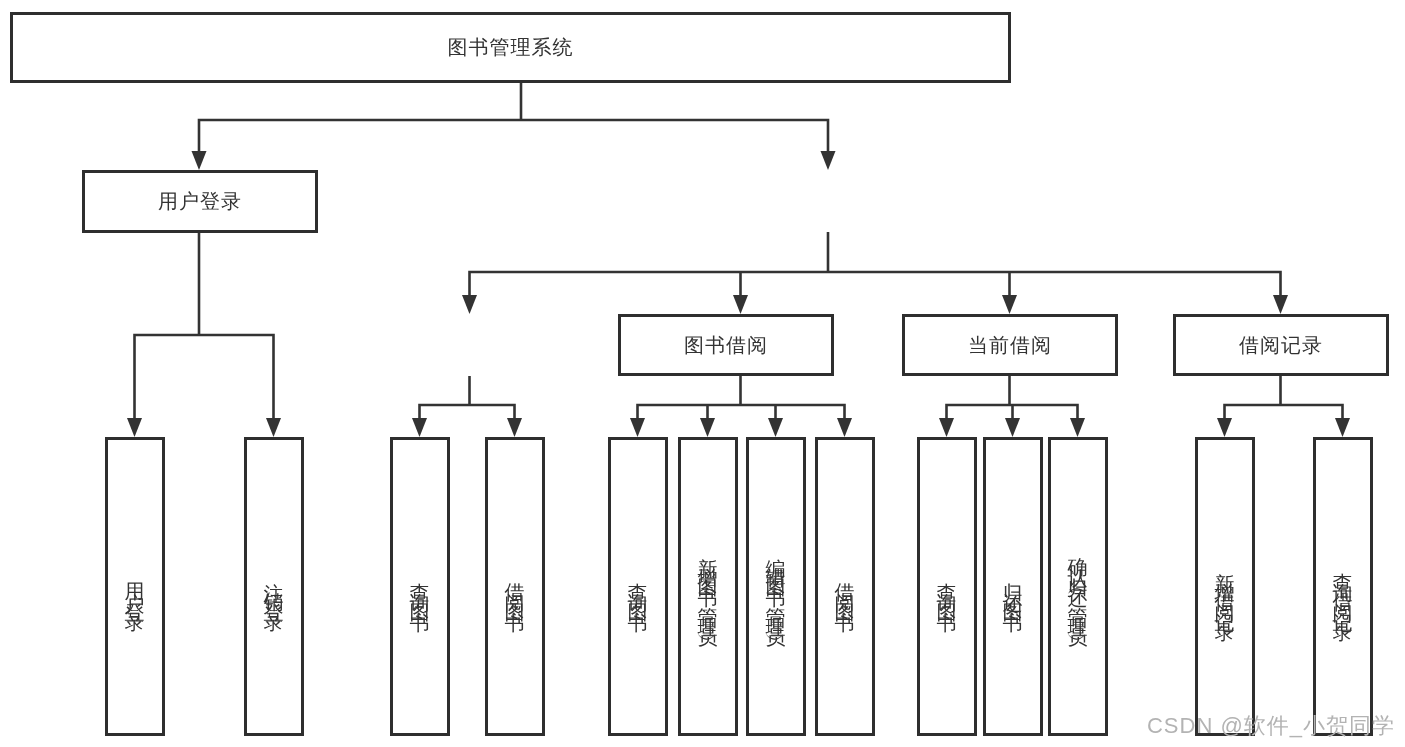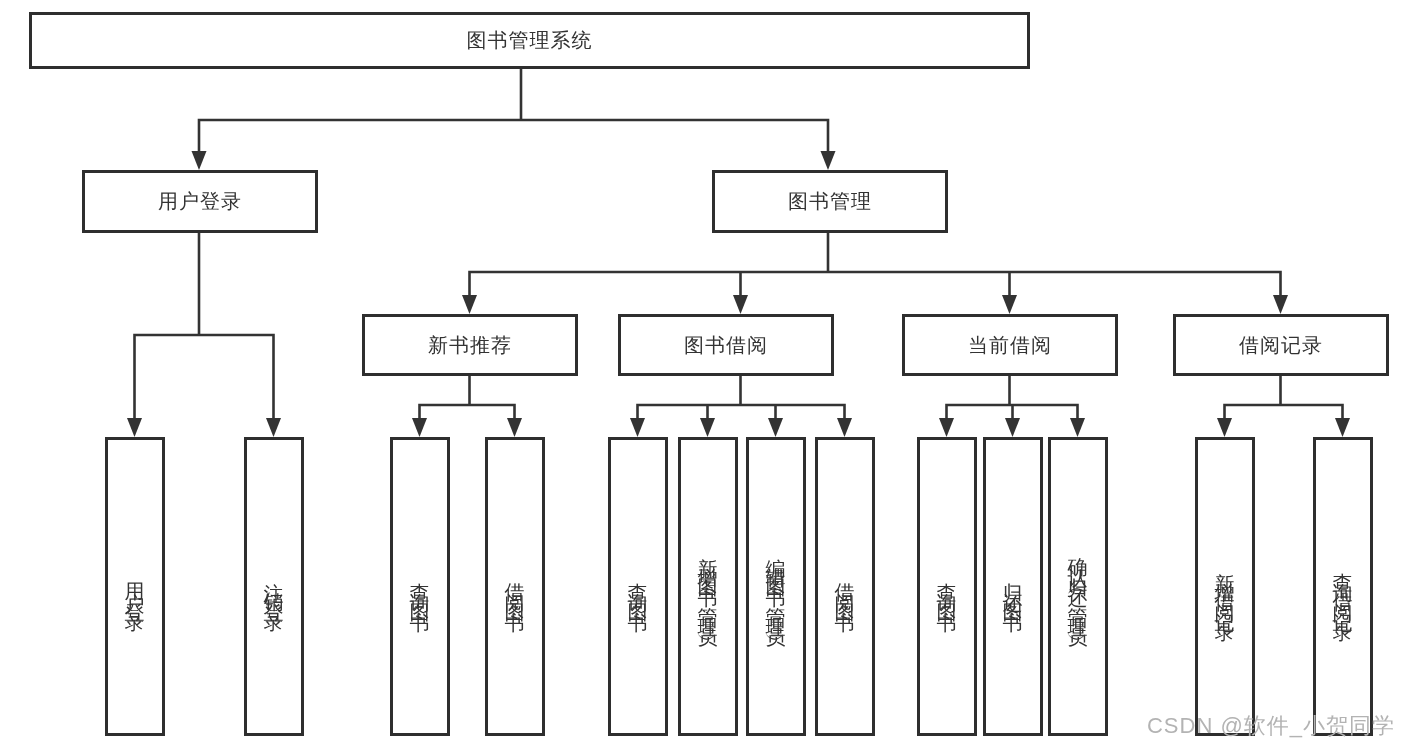--- a/index.html
+++ b/index.html
@@ -23,21 +23,21 @@
     border: 3px solid #2e2e2e;
     background: #ffffff;
     display: flex;
     align-items: center;
     justify-content: center;
     color: #333333;
     font-size: 20px;
     letter-spacing: 1px;
     white-space: nowrap;
   }
-  .root-node   { left: 29px;  top: 12px;  width: 1001px; height: 57px; }
+  .root-node   { left: 10px;  top: 12px;  width: 1001px; height: 71px; }
   .l2-node     { top: 170px;  width: 236px; height: 63px; }
   .l3-node     { top: 314px;  width: 216px; height: 62px; }
   .leaf-node {
     position: absolute;
     box-sizing: border-box;
     top: 437px;
     width: 60px;
     height: 299px;
     border: 3px solid #2e2e2e;
     background: #ffffff;
@@ -123,27 +123,21 @@
     </g>
   </svg>
 
   <div class="node root-node">
     <span>图书管理系统</span>
   </div>
 
   <div class="node l2-node" style="left:82px">
     <span>用户登录</span>
   </div>
-  <div class="node l2-node" style="left:712px">
-    <span>图书管理</span>
-  </div>
 
-  <div class="node l3-node" style="left:362px">
-    <span>新书推荐</span>
-  </div>
   <div class="node l3-node" style="left:618px">
     <span>图书借阅</span>
   </div>
   <div class="node l3-node" style="left:902px">
     <span>当前借阅</span>
   </div>
   <div class="node l3-node" style="left:1173px">
     <span>借阅记录</span>
   </div>
 

